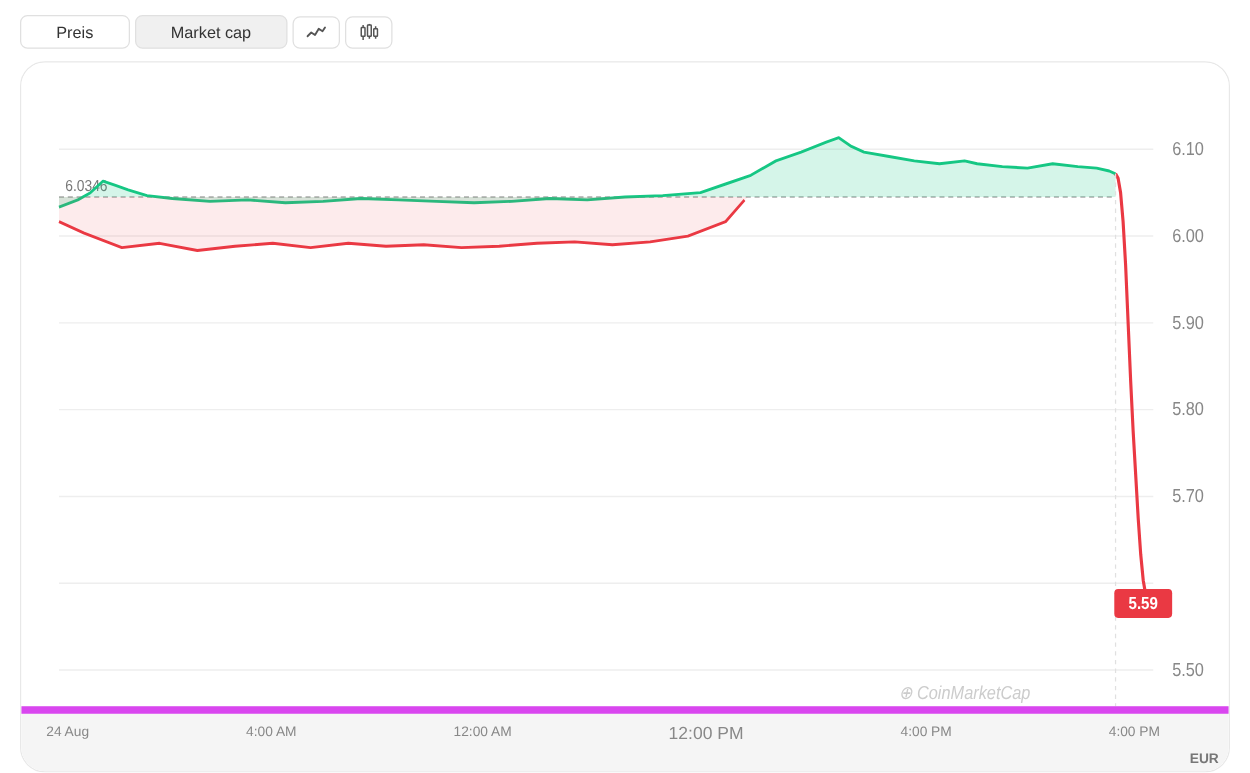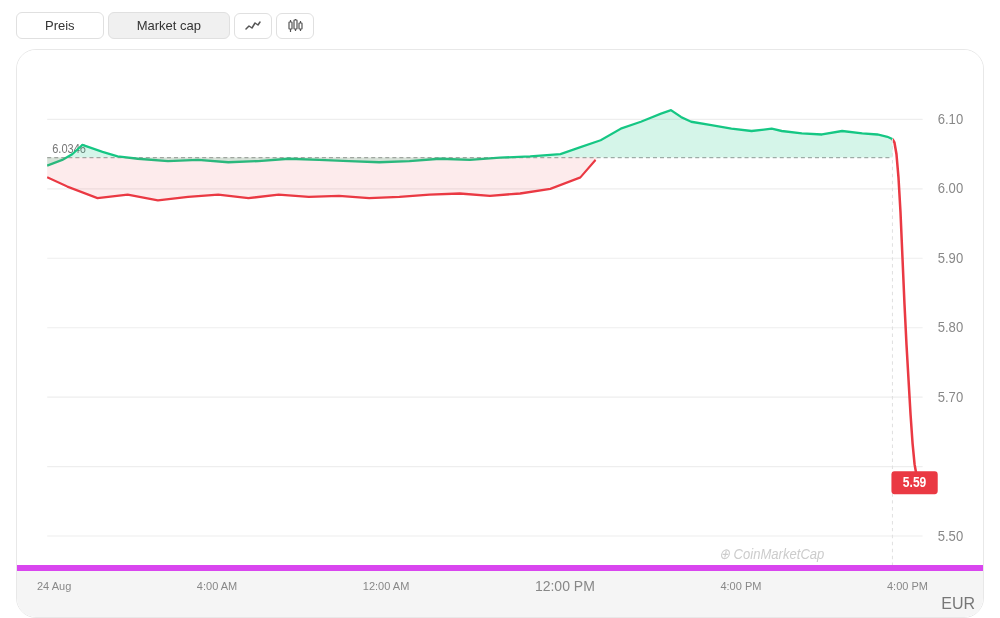--- a/index.html
+++ b/index.html
@@ -204,15 +204,15 @@
     
     <div style="position:absolute; bottom:0; left:0; right:0; height:52px; background:#f5f5f5; border-top:6px solid #d946ef; display:flex; align-items:center; padding: 4px 55px 20px 20px; justify-content:space-between;text-align:center;">
       <span style="font-size:11px; color:#888;">24 Aug</span>
       <span style="font-size:11px; color:#888;">4:00 AM</span>
       <span style="font-size:11px; color:#888;">12:00 AM</span>
       <span style="font-size:14px; color:#888;">12:00 PM</span>
       <span style="font-size:11px; color:#888;">4:00 PM</span>
       <span style="font-size:11px; color:#888;">4:00 PM</span>
     </div>
     
-    <div style="position:absolute; bottom:4px; right:8px; font-size:16px; color:#777; font-weight:400;">EUR</div>
+    <div style="position:absolute; bottom:4px; right:8px; font-size:11px; color:#777; font-weight:700;">EUR</div>
   </div>
 </div>
 
 </body></html>

